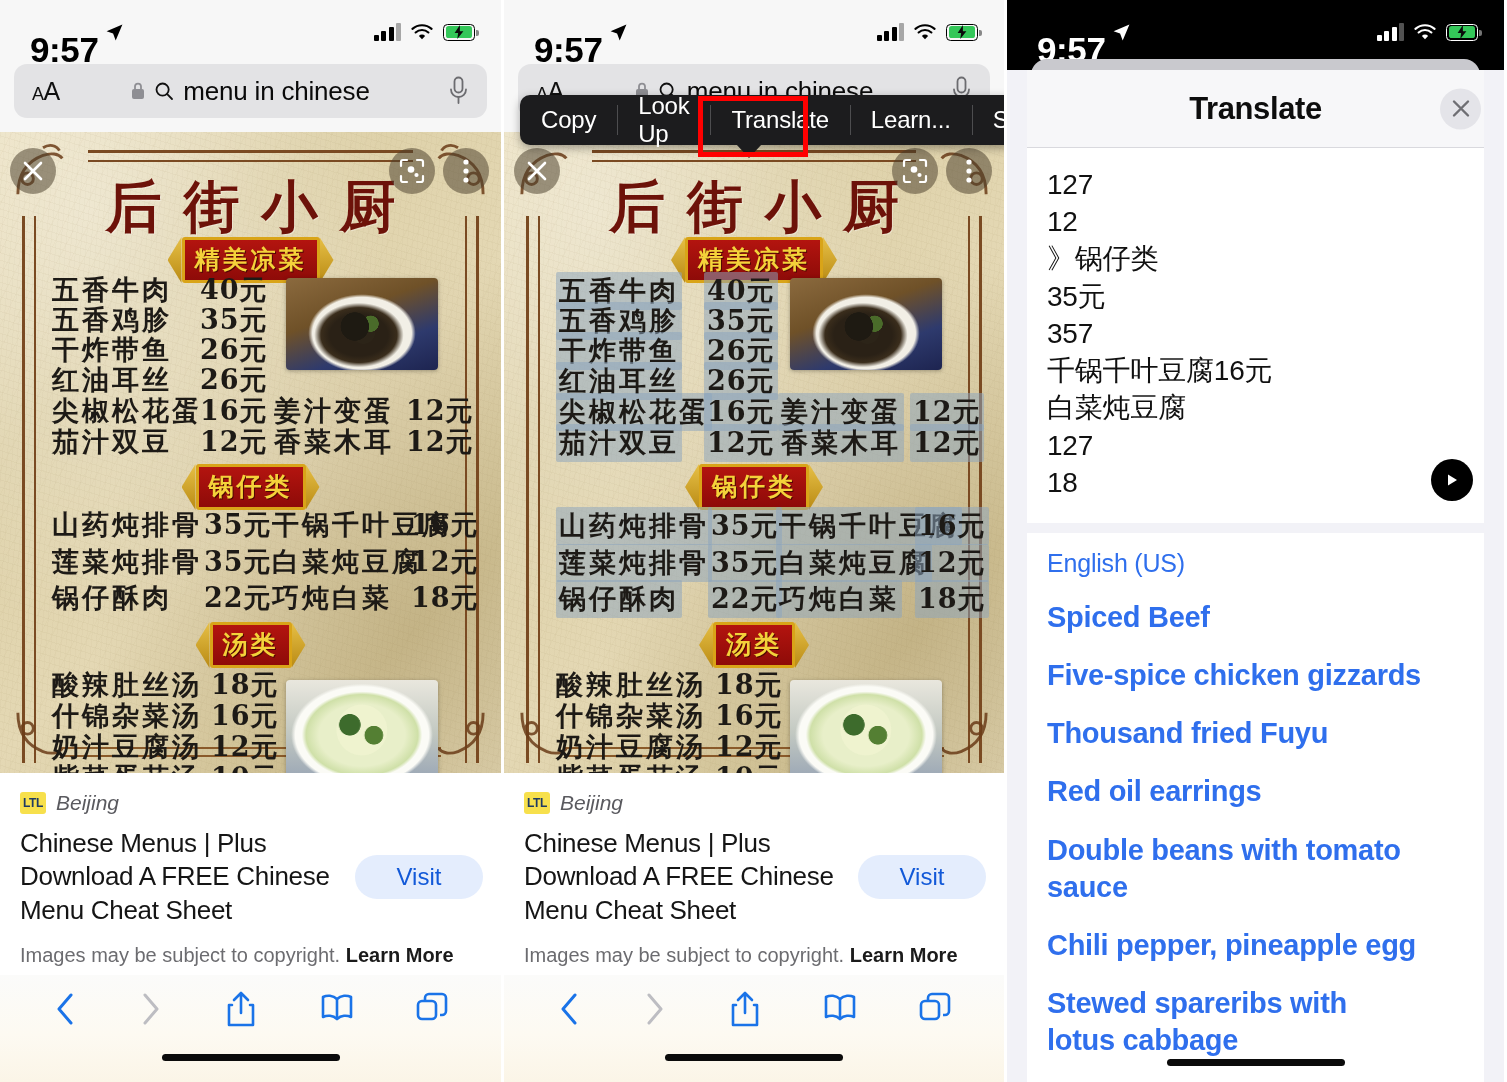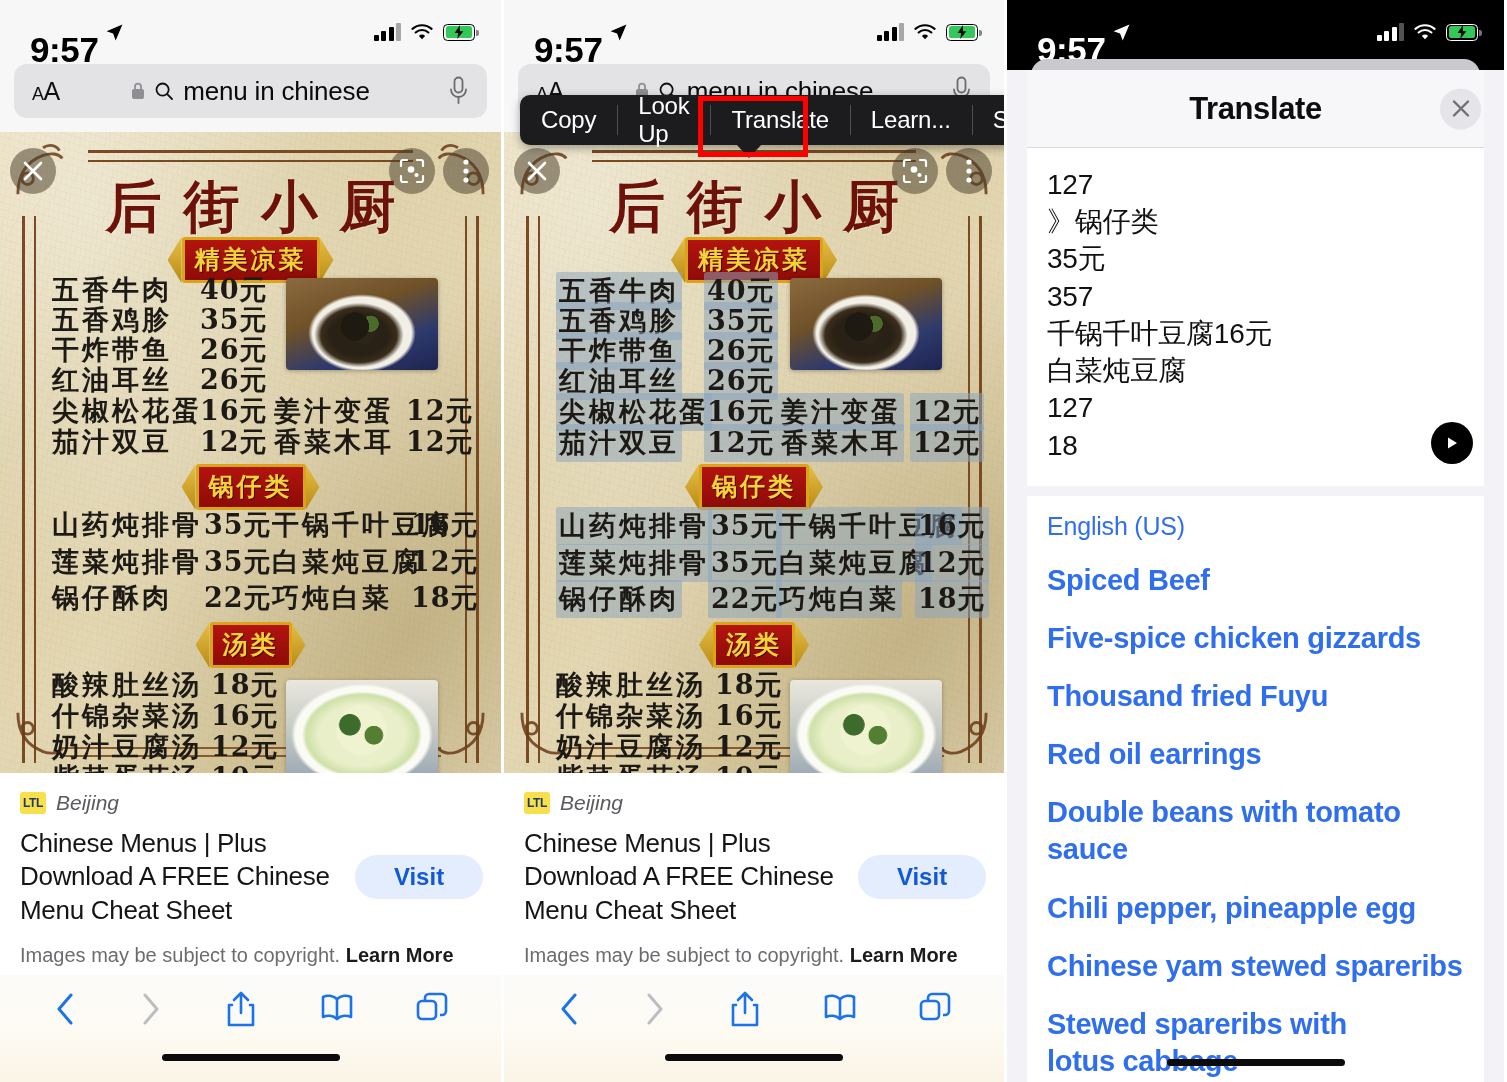--- a/index.html
+++ b/index.html
@@ -164,21 +164,21 @@
   .favicon { width:26px; height:22px; background:#f7e04c; border-radius:3px;
              display:flex; align-items:center; justify-content:center;
              font-size:12px; font-weight:700; color:#1f3b63; letter-spacing:-.3px; }
   .srcname { font-size:21px; color:#5a5a5f;font-style:italic; }
   .restitle { margin-top:12px; font-size:26px; line-height:1.28; color:#151515;
               letter-spacing:-.3px; max-width:330px; }
   .copyright { margin-top:17px; font-size:20px; color:#6c6c70; }
   .copyright b { color:#1b1b1b; }
   .visitbtn { position:absolute; right:18px; width:128px; height:44px; background:#e4edfd;
               border-radius:22px; display:flex; align-items:center; justify-content:center;
-              color:#1259d8; font-size:24px; font-weight:700; }
+              color:#1259d8; font-size:24px; font-weight:400; }
   .divider { margin-top:18px; border-top:1px solid #e3e3e6; }
 
   
   .toolbar { position:absolute; left:0; right:0; bottom:0; height:107px;
              background: linear-gradient(180deg,#fbfbfa 0%,#fdfaf2 55%,#fbf5e7 100%); }
   .tb-icons { display:flex; justify-content:space-around; align-items:center;
               padding: 14px 22px 0; }
   .tb-icons span { display:flex; align-items:center; justify-content:center; }
   .homebar { position:absolute; bottom:21px; left:50%; transform:translateX(-50%);
              width:178px; height:7px; border-radius:4px; background:#0b0b0b; }
@@ -802,20 +802,21 @@
         <span class="sheet-title">Translate</span>
         <span class="sheet-close">
           <svg width="22" height="22" viewBox="0 0 22 22">
               <path d="M4 4 18 18M18 4 4 18" stroke="#6e6e73" stroke-width="2.4" stroke-linecap="round"></path>
             </svg>
         </span>
       </div>
 
       <div class="source">
         <div class="ln">127</div>
+        <div class="ln">12</div>
         <div class="ln">》锅仔类</div>
         <div class="ln">35元</div>
         <div class="ln">357</div>
         <div class="ln">千锅千叶豆腐16元</div>
         <div class="ln">白菜炖豆腐</div>
         <div class="ln">127</div>
         <div class="ln">18</div>
         <span class="playbtn">
           <svg width="18" height="18" viewBox="0 0 18 18">
               <path d="M5 3.4 14 9l-9 5.6z" fill="#fff"></path>
@@ -824,21 +825,20 @@
       </div>
 
       <div class="target">
         <div class="tlang">English (US)</div>
         <div class="titem">Spiced Beef</div>
         <div class="titem">Five-spice chicken gizzards</div>
         <div class="titem">Thousand fried Fuyu</div>
         <div class="titem">Red oil earrings</div>
         <div class="titem">Double beans with tomato sauce</div>
         <div class="titem">Chili pepper, pineapple egg</div>
-        <div class="titem">Chinese yam stewed spareribs</div>
         <div class="titem" style="max-width:300px">Stewed spareribs with lotus cabbage</div>
 
       </div>
     </div>
 
     <div class="sheet-scroll-l"></div>
     <div class="sheet-scroll"></div>
     <div class="sheet-homebar"></div>
   </div>
 

